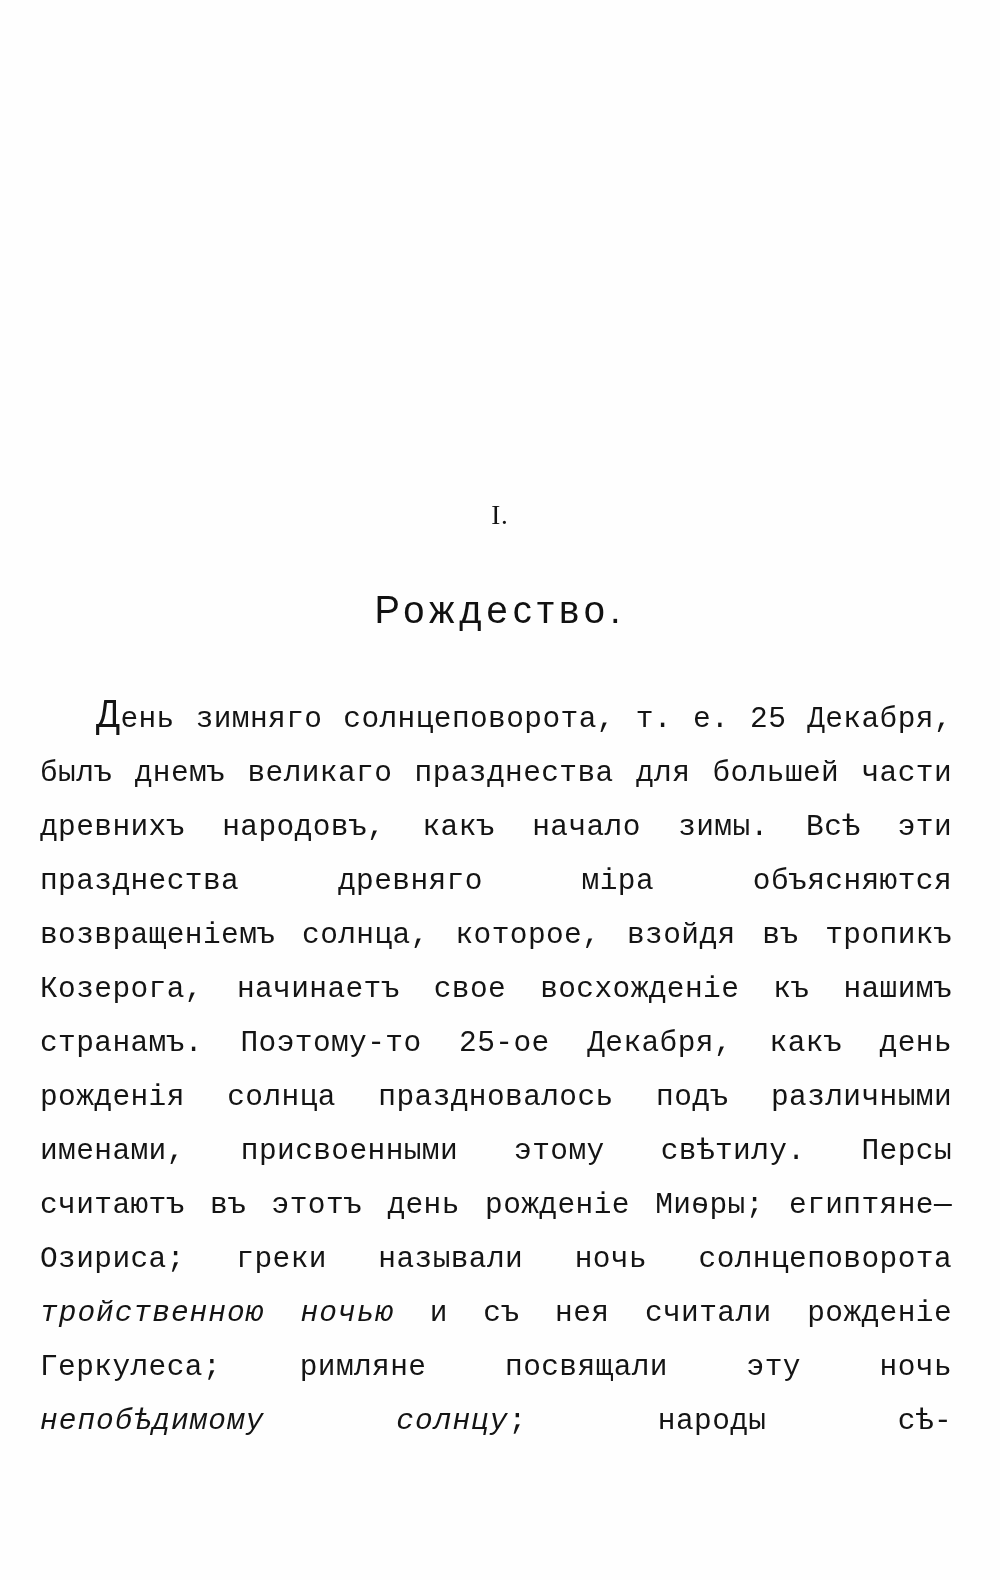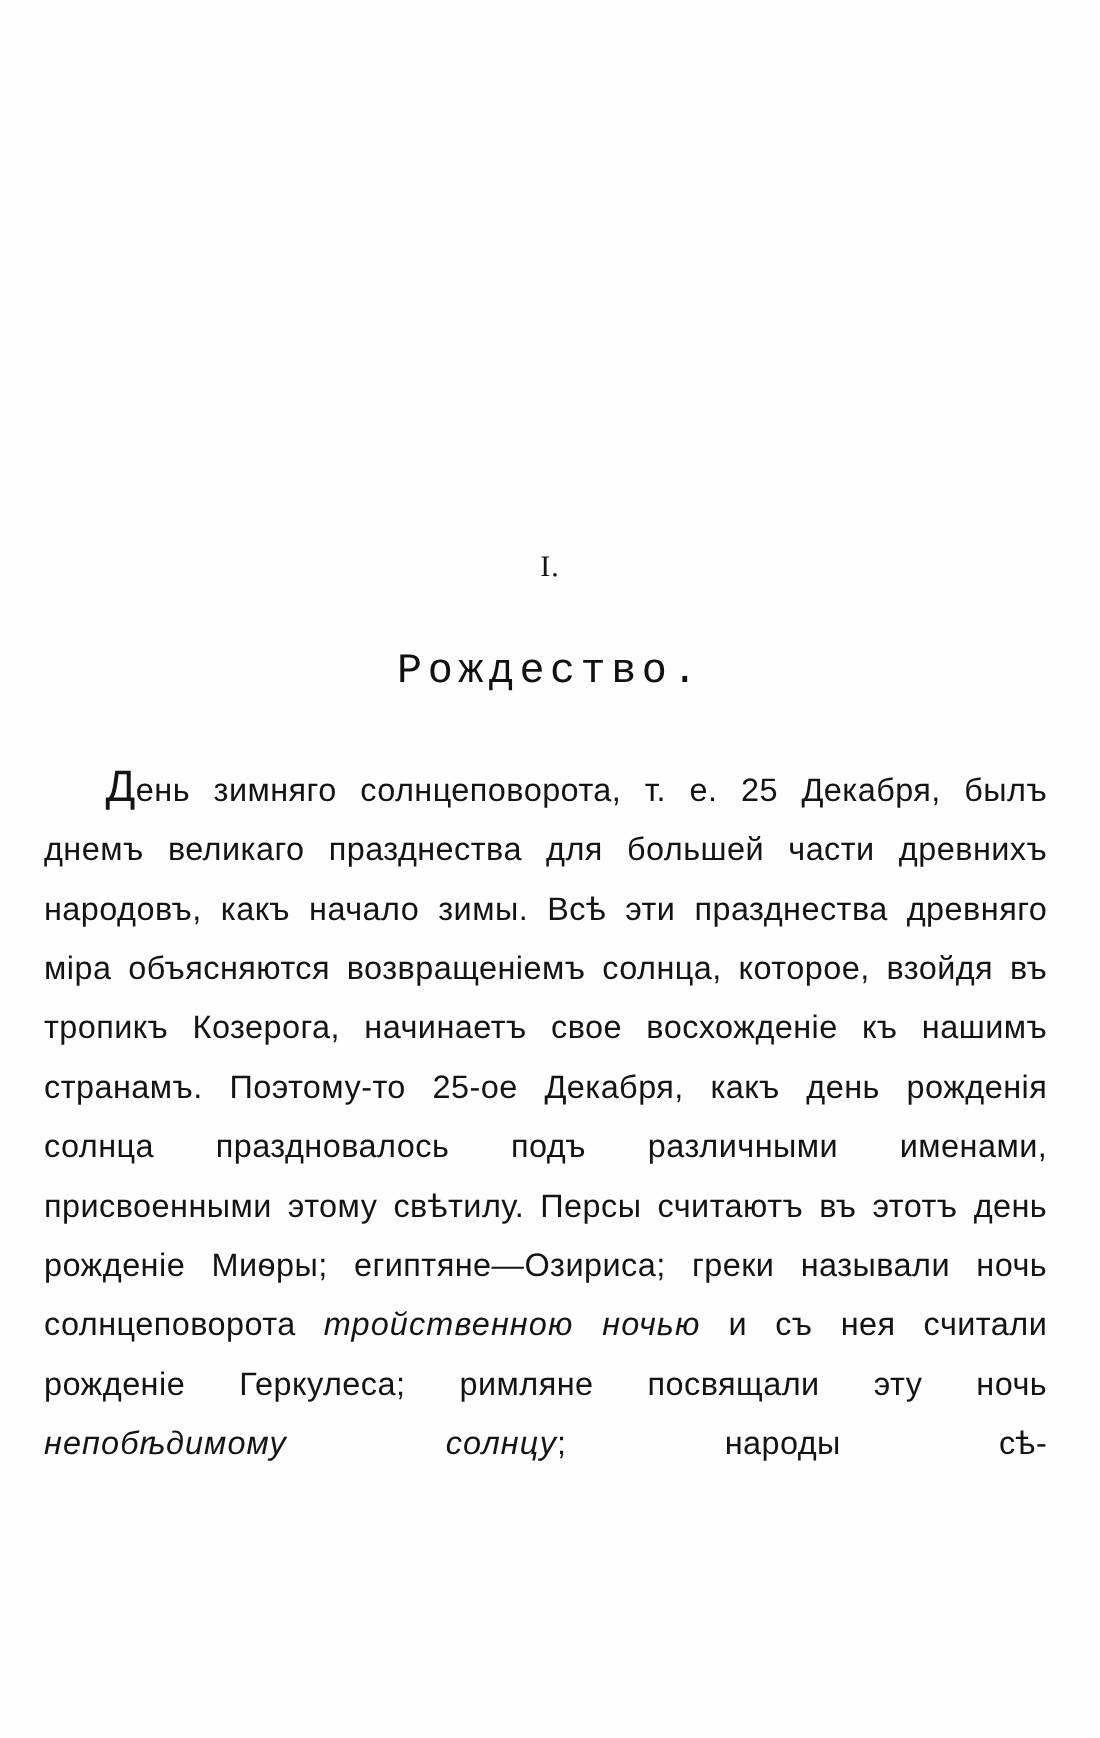--- a/index.html
+++ b/index.html
@@ -37,33 +37,33 @@
     color: #141414;
     font-family: "Liberation Serif", serif;
   }
   .chapter-title {
     text-align: center;
     font-size: 38px;
     letter-spacing: 5px;
     margin: 0 0 60px 0;
     color: #111111;
     font-weight: normal;
-    font-family: Liberation Mono, monospace;
+    font-family: Liberation Sans, sans-serif;
   }
   .body-text {
     font-size: 29.5px;
     line-height: 54px;
     text-align: justify;
     text-align-last: justify;
     color: #141414;
     letter-spacing: 0.4px;
     word-spacing: 2px;
     margin: 0;
     padding: 0 8px 0 0;
-    font-family: Liberation Sans, sans-serif;
+    font-family: Liberation Mono, monospace;
   }
   .dropcap-first {
     font-size: 40px;
     line-height: 40px;
   }
   .italic {
     font-style: italic;
     letter-spacing: 1px;
   }
   .para-indent {

